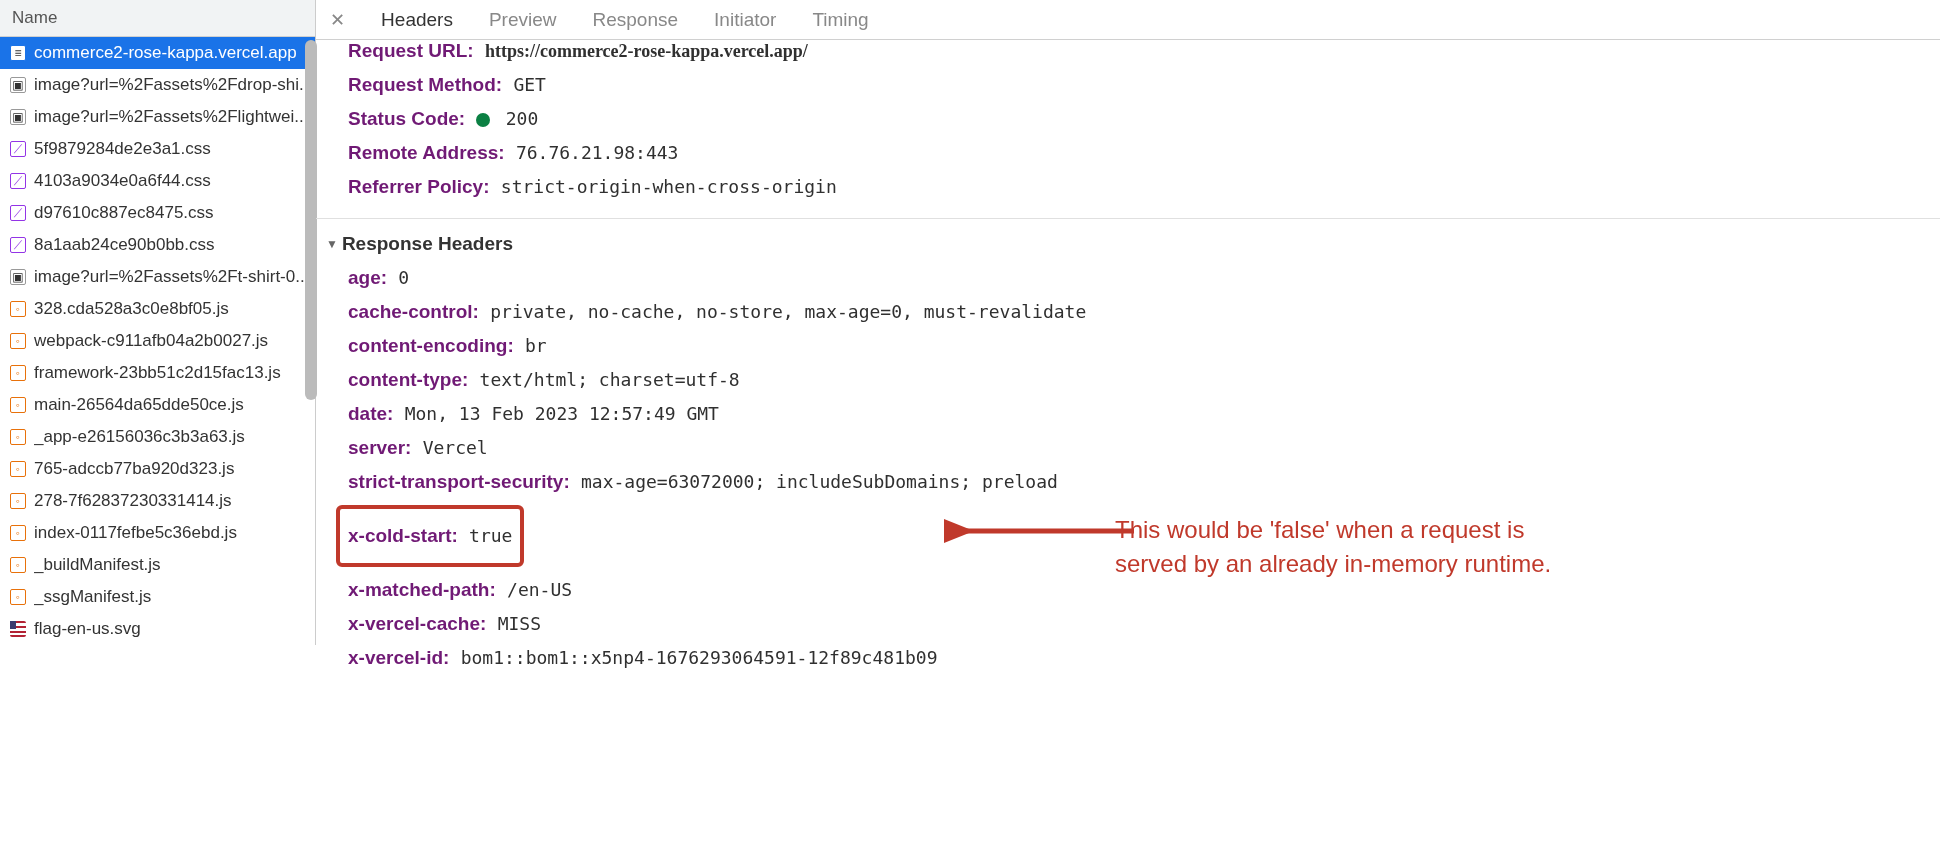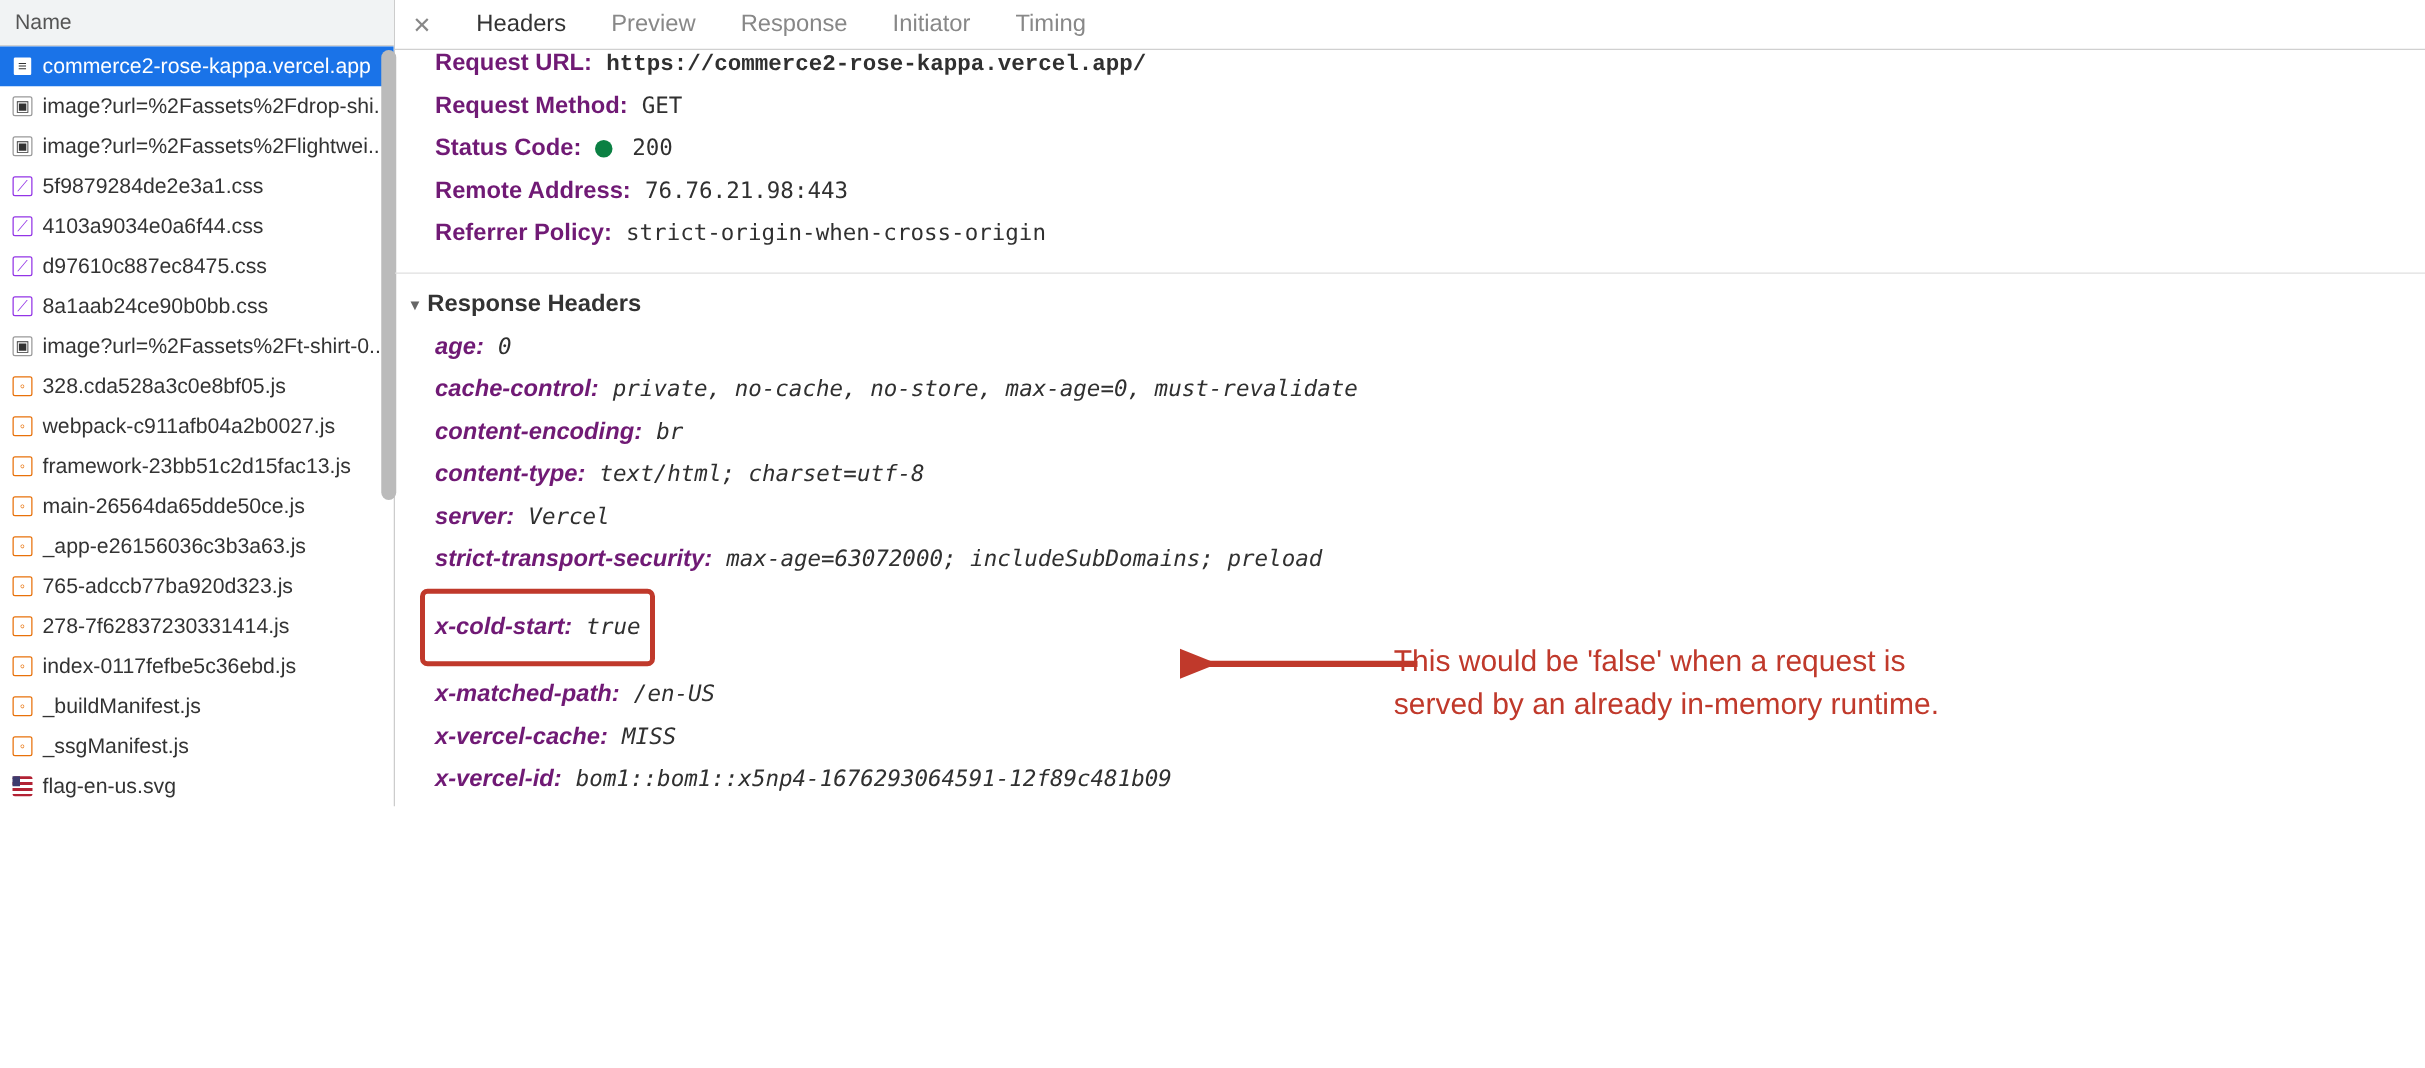--- a/index.html
+++ b/index.html
@@ -169,21 +169,20 @@
       align-items: center;
       gap: 4px;
       cursor: pointer;
     }
     .section-header .triangle {
       font-size: 12px;
       color: #666;
     }
     .headers-list {
       padding: 0 0 0 32px;
-      font-style: italic;
     }
     .headers-list .row {
       padding: 6px 0;
       font-size: 19px;
     }
     .highlight-box {
       border: 4px solid #c0392b;
       border-radius: 6px;
       padding: 16px 8px;
       display: inline-block;
@@ -313,21 +312,21 @@
     <span class="tab">Preview</span>
     <span class="tab">Response</span>
     <span class="tab">Initiator</span>
     <span class="tab">Timing</span>
   </div>
 
   <div class="content">
     <div class="section-general">
       <div class="row general-truncated">
         <span class="label">Request URL:</span>
-        <span class="value" style="font-family:Liberation Mono, monospace;margin-top:27px;">https://commerce2-rose-kappa.vercel.app/</span>
+        <span class="value" style="font-family:Liberation Serif, serif;margin-top:27px;">https://commerce2-rose-kappa.vercel.app/</span>
       </div>
       <div class="row">
         <span class="label">Request Method:</span>
         <span class="value">GET</span>
       </div>
       <div class="row">
         <span class="label">Status Code:</span>
         <span class="status-dot"></span>
         <span class="value">200</span>
       </div>
@@ -344,20 +343,21 @@
     <div class="section-header">
       <span class="triangle">▼</span>
       <span>Response Headers</span>
     </div>
 
     <div class="headers-list" id="headers-list">
         <div class="row"><span><span class="label">age:</span> <span class="value">0</span></span></div>
         <div class="row"><span><span class="label">cache-control:</span> <span class="value">private, no-cache, no-store, max-age=0, must-revalidate</span></span></div>
         <div class="row"><span><span class="label">content-encoding:</span> <span class="value">br</span></span></div>
         <div class="row"><span><span class="label">content-type:</span> <span class="value">text/html; charset=utf-8</span></span></div>
+        <div class="row"><span><span class="label">date:</span> <span class="value">Mon, 13 Feb 2023 12:57:49 GMT</span></span></div>
         <div class="row"><span><span class="label">server:</span> <span class="value">Vercel</span></span></div>
         <div class="row"><span><span class="label">strict-transport-security:</span> <span class="value">max-age=63072000; includeSubDomains; preload</span></span></div>
         <div class="row"><span class="highlight-box"><span class="label">x-cold-start:</span> <span class="value">true</span></span></div>
         <div class="row"><span><span class="label">x-matched-path:</span> <span class="value">/en-US</span></span></div>
         <div class="row"><span><span class="label">x-vercel-cache:</span> <span class="value">MISS</span></span></div>
         <div class="row"><span><span class="label">x-vercel-id:</span> <span class="value">bom1::bom1::x5np4-1676293064591-12f89c481b09</span></span></div>
       </div>
   </div>
 
   <svg class="arrow" width="200" height="30">

